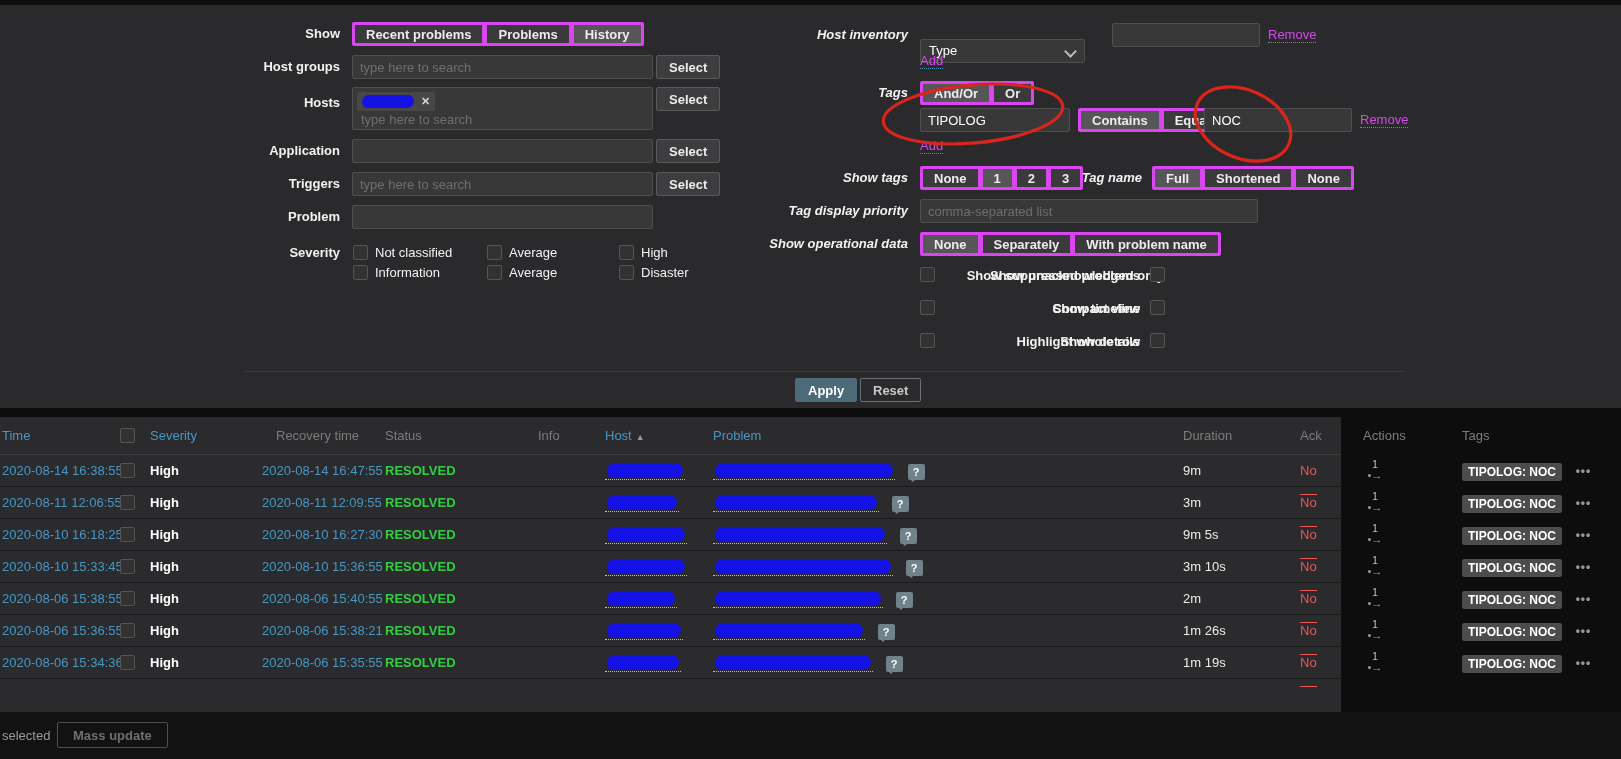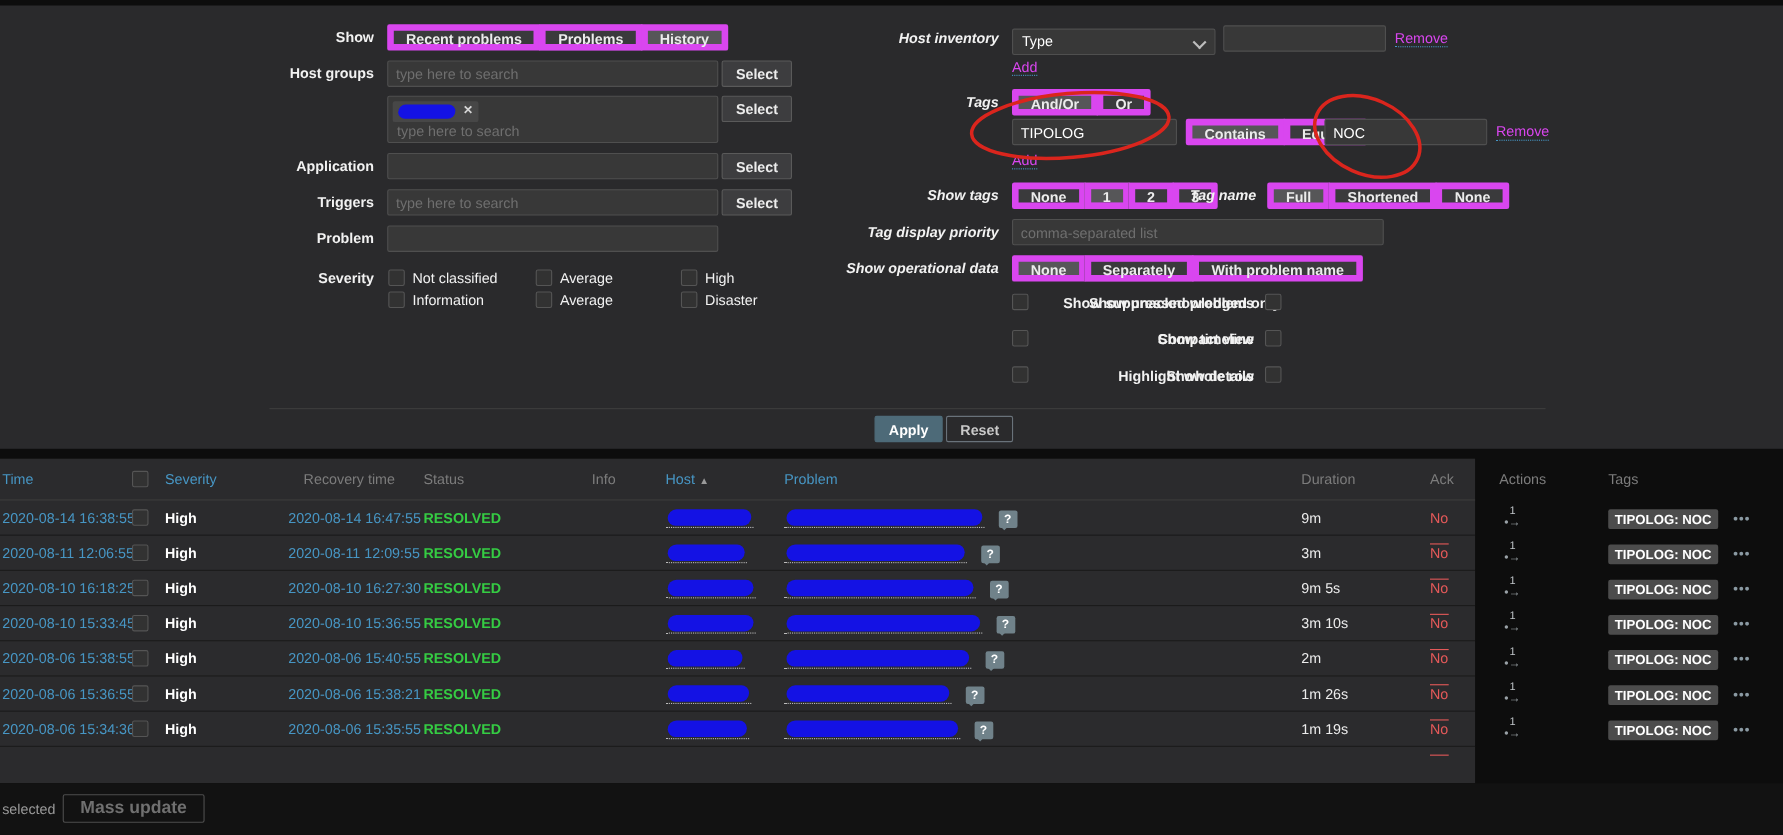--- a/index.html
+++ b/index.html
@@ -10,21 +10,21 @@
   }
   
   .filter-panel{position:absolute;left:0;top:5px;width:1621px;height:403px;background:#2a2a2c;}
   .l-label{position:absolute;left:0;width:340px;text-align:right;font-weight:bold;line-height:24px;white-space:nowrap;}
   .r-label{position:absolute;left:540px;width:368px;text-align:right;font-weight:bold;line-height:24px;white-space:nowrap;font-style:italic;}
   .r-label2{position:absolute;left:772px;width:368px;text-align:right;font-weight:bold;line-height:16px;white-space:nowrap;}
   .tinput{position:absolute;height:24px;background:#383838;border:1px solid #4f4f4f;color:#fff;
     padding:0 7px;font-size:13px;box-sizing:border-box;font-family:"Liberation Sans",sans-serif;border-radius:2px;}
   .tinput::placeholder{color:#6f6f6f;opacity:1;}
   .seg{position:absolute;display:flex;}
-  .seg button{background:#3a3a3c;border:6px solid #d946ef;color:#ececec;height:24px;padding:0 11px;
+  .seg button{background:#3a3a3c;border:3px solid #d946ef;color:#ececec;height:24px;padding:0 11px;
     font-size:13px;font-weight:bold;margin-left:-1px;font-family:"Liberation Sans",sans-serif;cursor:pointer;white-space:nowrap;}
   .seg button:first-child{margin-left:0;border-radius:2px 0 0 2px;}
   .seg button:last-child{border-radius:0 2px 2px 0;}
   .seg button.active{background:#565658;}
   .btn{position:absolute;height:24px;background:#3d3d3f;border:1px solid #5a5a5a;color:#ececec;
     font-weight:bold;font-size:13px;padding:0 12px;border-radius:2px;font-family:"Liberation Sans",sans-serif;cursor:pointer;}
   .btn-apply{position:absolute;height:24px;background:#4d6a78;border:1px solid #4d6a78;color:#fff;
     font-weight:bold;font-size:13px;padding:0 12px;border-radius:2px;font-family:"Liberation Sans",sans-serif;cursor:pointer;}
   .btn-reset{position:absolute;height:24px;background:transparent;border:1px solid #69727a;color:#c9c9c9;
     font-weight:bold;font-size:13px;padding:0 12px;border-radius:2px;font-family:"Liberation Sans",sans-serif;cursor:pointer;}
@@ -79,38 +79,39 @@
   .act-count{display:block;font-size:10px;line-height:11px;color:#c2c7cb;}
   .act-arrow{display:block;font-size:11px;line-height:11px;color:#99a1a6;letter-spacing:0px;}
   .tagb{display:inline-block;vertical-align:middle;background:#4c4c4c;color:#fff;font-weight:bold;
     font-size:12px;padding:2px 6px;border-radius:2px;line-height:14px;}
   .more{display:inline-block;vertical-align:middle;margin-left:10px;color:#8b9aa3;font-size:12px;
     font-weight:bold;letter-spacing:1px;cursor:pointer;}
   
   .footer{position:absolute;left:0;top:712px;width:1621px;height:47px;background:#121212;}
   .selected-txt{position:absolute;left:2px;top:16px;color:#9a9a9a;}
   .btn-mass{position:absolute;left:57px;top:10px;height:26px;background:transparent;border:1px solid #4e4e4e;
-    color:#707070;font-weight:bold;font-size:16px;padding:0 15px;border-radius:2px;font-family:"Liberation Sans",sans-serif;}
+    color:#707070;font-weight:bold;font-size:13px;padding:0 15px;border-radius:2px;font-family:"Liberation Sans",sans-serif;}
 </style>
 </head>
 <body>
 
 <div class="filter-panel">
 
   <div class="l-label" style="top:17px">Show</div>
   <div class="seg" style="left:352px;top:17px">
     <button>Recent problems</button>
     <button>Problems</button>
     <button class="active">History</button>
   </div>
 
   <div class="l-label" style="top:50px">Host groups</div>
   <input class="tinput" style="left: 352px; top: 50px; width: 301px;" placeholder="type here to search">
   <button class="btn" style="left:656px;top:50px">Select</button>
 
+  <div class="l-label" style="top:86px">Hosts</div>
   <div class="multiselect">
     <div class="chip">
       <span class="chip-blob"></span>
       <span class="chip-x">✕</span>
     </div>
     <div class="ms-ph">type here to search</div>
   </div>
   <button class="btn" style="left:656px;top:82px">Select</button>
 
   <div class="l-label" style="top:134px">Application</div>
@@ -132,21 +133,21 @@
   <div class="cb" style="left:487px;top:240px"></div>
   <div class="cb-lab" style="left:509px;top:240px">Average</div>
   <div class="cb" style="left:487px;top:260px"></div>
   <div class="cb-lab" style="left:509px;top:260px">Average</div>
   <div class="cb" style="left:619px;top:240px"></div>
   <div class="cb-lab" style="left:641px;top:240px">High</div>
   <div class="cb" style="left:619px;top:260px"></div>
   <div class="cb-lab" style="left:641px;top:260px">Disaster</div>
 
   <div class="r-label" style="top:18px">Host inventory</div>
-  <div class="selectbox" style="left:920px;top:21px;width:185px">
+  <div class="selectbox" style="left:920px;top:34px;width:165px">
     <span>Type</span>
     <span class="chev"></span>
   </div>
   <input class="tinput" style="left: 1112px; top: 18px; width: 148px;" value="">
   <a class="blue-link" style="left:1268px;top:22px">Remove</a>
   <a class="blue-link" style="left:920px;top:48px">Add</a>
 
   <div class="r-label" style="top:76px">Tags</div>
   <div class="seg" style="left:920px;top:76px">
     <button class="active">And/Or</button>

